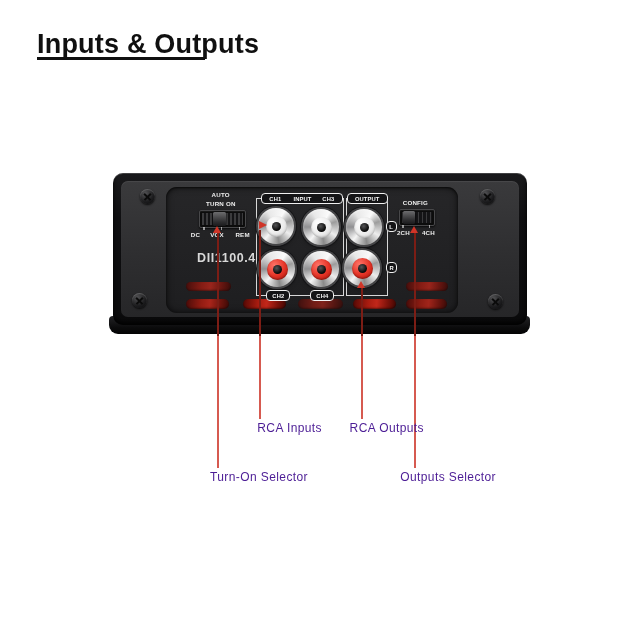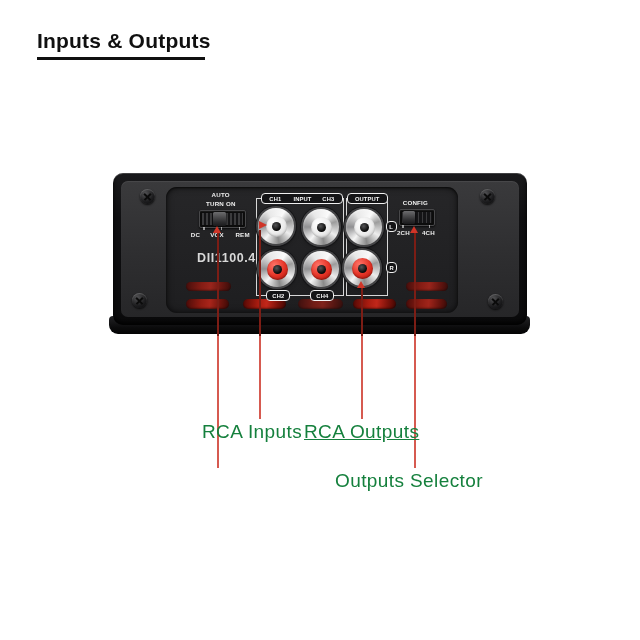--- a/index.html
+++ b/index.html
@@ -1,20 +1,20 @@
 <!DOCTYPE html>
 <html><head>
 <meta charset="utf-8">
 <style>
   html,body{margin:0;padding:0;background:#fff;}
   .stage{position:relative;width:640px;height:640px;background:#ffffff;overflow:hidden;
          font-family:"Liberation Sans", sans-serif;}
 
   
-  .title{position:absolute;left:37px;top:29px;font-size:21px;font-weight:bold;color:#101010;
+  .title{position:absolute;left:37px;top:29px;font-size:27px;font-weight:bold;color:#101010;
          letter-spacing:.2px;z-index:11;white-space:nowrap;}
   .title-underline{position:absolute;left:37px;top:57px;width:168px;height:2.5px;background:#101010;z-index:11;}
 
   
   .amp-base{position:absolute;left:109px;top:316px;width:421px;height:18px;z-index:1;
             background:linear-gradient(180deg,#232325,#0b0b0c 65%,#030303);
             border-radius:4px 4px 9px 9px;}
   .amp-body{position:absolute;left:113px;top:173px;width:414px;height:152px;z-index:2;
             background:linear-gradient(180deg,#1a1a1c,#0f0f11 30%,#0a0a0b);
             border-radius:10px;
@@ -82,21 +82,21 @@
   
   .cl{position:absolute;width:1.5px;z-index:10;}
   .cl.dark{background:#7c1d15;}
   .cl.light{background:#d65a50;}
   .arr-up{position:absolute;width:0;height:0;border-left:4.5px solid transparent;
           border-right:4.5px solid transparent;border-bottom:7px solid #d03528;z-index:10;}
   .arr-right{position:absolute;width:0;height:0;border-top:4.5px solid transparent;
              border-bottom:4.5px solid transparent;border-left:8px solid #d03528;z-index:10;}
 
   
-  .callout-label{position:absolute;text-align:left;font-size:19px;color:#15803d;
+  .callout-label{position:absolute;text-align:right;font-size:12px;color:#4c1d95;
                  letter-spacing:.4px;z-index:11;white-space:nowrap;}
 
   .model{position:absolute;left:197px;top:251px;font-size:12.5px;font-weight:bold;color:#d8d8d8;
          letter-spacing:.6px;z-index:6;}
 </style>
 </head>
 <body>
 
 <div class="stage">
 
@@ -240,16 +240,17 @@
 
   <div class="arr-up" style="left:357px;top:281px;"></div>
   <div class="cl dark" style="left:361px;top:288px;height:48px;"></div>
   <div class="cl light" style="left:361px;top:336px;height:83px;"></div>
 
   <div class="arr-up" style="left:410px;top:226px;"></div>
   <div class="cl dark" style="left:414px;top:233px;height:103px;"></div>
   <div class="cl light" style="left:414px;top:336px;height:132px;"></div>
 
   <div class="callout-label" style="left:202px;top:421px;width:120px;">RCA Inputs</div>
-  <div class="callout-label" style="left:304px;top:421px;width:120px;text-decoration:underline;">RCA Outputs</div>
+  <div class="callout-label" style="left:304px;top:421px;width:120px;">RCA Outputs</div>
+  <div class="callout-label" style="left:147px;top:470px;width:161px;">Turn-On Selector</div>
   <div class="callout-label" style="left:335px;top:470px;width:161px;">Outputs Selector</div>
 
 </div>
 
 </body></html>

